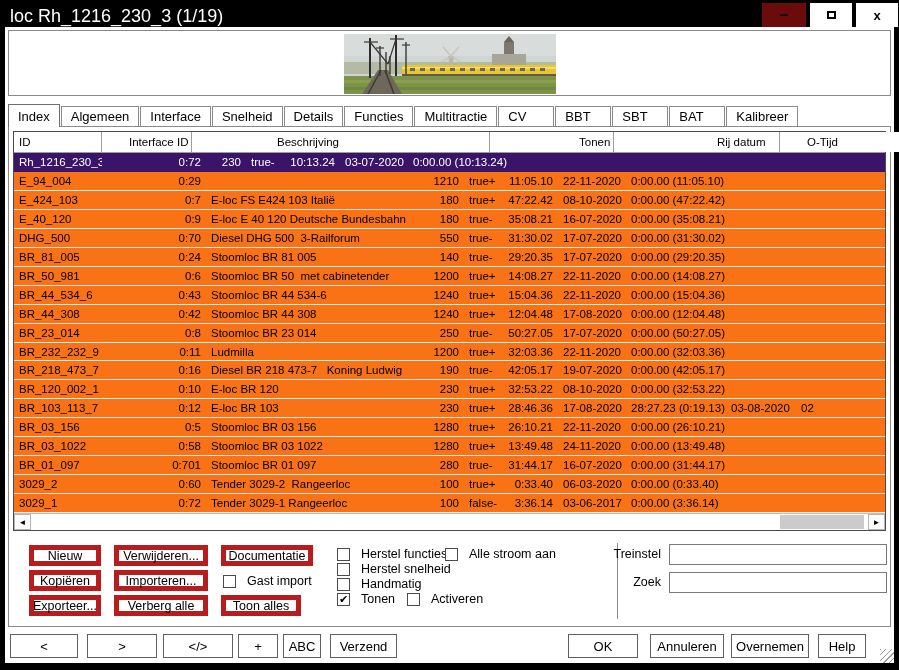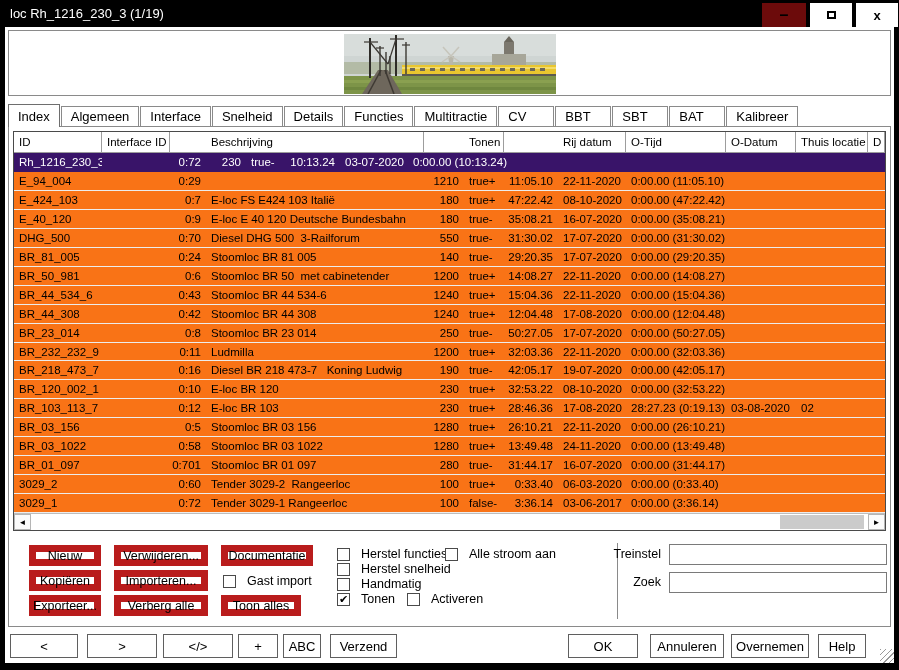--- a/index.html
+++ b/index.html
@@ -3,21 +3,21 @@
 <meta charset="utf-8">
 <style>
   * { margin:0; padding:0; box-sizing:border-box; }
   html,body { background:#222; }
   body { font-family:"Liberation Sans","DejaVu Sans",sans-serif; }
 
   .window { position:relative; width:899px; height:670px; background:#000; overflow:hidden; }
 
   
   .titlebar { position:absolute; top:0; left:0; right:0; height:27px; background:#000; color:#fff; }
-  .titlebar .title { position:absolute; left:10px; top:6px; font-size:13px; }
+  .titlebar .title { position:absolute; left:10px; top:6px; font-size:18px; }
   .winbtn { position:absolute; top:2px; height:26px; border:1px solid #000; display:flex; align-items:center; justify-content:center; }
   .btn-min { right:92px; width:46px; background:#6c0b0b; color:#000; font-weight:bold; }
   .btn-max { right:46px; width:44px; background:#fff; }
   .btn-max .sq { width:9px; height:8px; border:2px solid #000; display:block; }
   .btn-close { right:0; width:44px; background:#fff; color:#000; font-weight:bold; font-size:13px; }
 
   
   .body { position:absolute; top:27px; left:5px; right:5px; bottom:7px; background:#fff; }
 
   
@@ -29,40 +29,40 @@
   .tab { height:20px; background:#fff; border:1px solid #8a8a8a; border-bottom:none; font-size:13px; color:#000;
          padding:2px 9px 0 9px; margin-right:1px; white-space:nowrap; }
   .tab.active { height:23px; padding-top:4px; position:relative; z-index:3; margin-bottom:-1px; border-color:#6e6e6e; }
   .tab:nth-child(n+8) { min-width:56px; text-align:left; }
 
   
   .panel { position:absolute; top:99px; left:3px; right:3px; bottom:36px; border:1px solid #8a8a8a; background:#fff; z-index:2; }
 
   
   .table { position:absolute; top:4px; left:4px; right:4px; height:400px; border:1px solid #4a4a4a; display:flex; flex-direction:column; font-size:11.5px; }
-  .thead { display:flex; height:21px; flex:none; border-bottom:1px solid #9d9d9d; }
+  .thead { display:flex; height:21px; flex:none; border-bottom:1px solid #9d9d9d;gap:22px; }
   .thead .cell { border-right:1px solid #9d9d9d; display:flex; align-items:center; background:#fff; }
   .tbody { flex:1; display:flex; flex-direction:column; overflow:hidden; }
   .trow { flex:1; display:flex; border-bottom:1px solid #ececec; background:#f97316; color:#000; }
   .trow.selected { background:#391469; color:#fff; border-bottom-color:#391469; }
   .cell { flex:none; padding:0 5px; overflow:hidden; white-space:pre; display:flex; align-items:center; }
   .c0{width:88px}.c1{width:68px}.c2{width:36px;justify-content:flex-end}.c3{width:218px}
   .c4{width:40px;justify-content:flex-end}.c5{width:40px}.c6{width:54px;justify-content:flex-end}
   .c7{width:68px}.c8{width:100px}.c9{width:70px}.c10{width:72px}.c11{flex:1 1 0;min-width:0}
   .thead .c2,.thead .c4,.thead .c6 { justify-content:flex-start;margin-top:48px; }
 
   
   .hscroll { flex:none; height:17px; border-top:1px solid #bdbdbd; display:flex; background:#fff; }
   .sbtn { width:17px; height:100%; border:1px solid #b5b5b5; background:#fbfbfb; display:flex; align-items:center; justify-content:center; font-size:8px; color:#000; flex:none; }
   .strack { flex:1; position:relative; background:#fff; }
   .sthumb { position:absolute; top:1px; bottom:1px; left:89.5%; width:10%; background:#cbcbcb; }
 
   
   .controls { position:absolute; top:408px; left:4px; right:4px; bottom:0; font-size:12.5px; }
-  .pbtn { position:absolute; height:21px; background:#fff; border:7px solid #b91c1c; font-size:12.5px;
+  .pbtn { position:absolute; height:21px; background:#fff; border:5px solid #b91c1c; font-size:12.5px;
           font-family:inherit; display:flex; align-items:center; justify-content:center; color:#000; }
   .b-nieuw{left:16px;top:10px;width:72px} .b-verwijderen{left:101px;top:10px;width:94px} .b-documentatie{left:208px;top:10px;width:92px}
   .b-kopieren{left:16px;top:35px;width:72px} .b-importeren{left:101px;top:35px;width:94px}
   .b-exporteer{left:16px;top:60px;width:72px} .b-verberg{left:101px;top:60px;width:94px} .b-toon{left:208px;top:60px;width:80px}
 
   .cbrow { position:absolute; display:flex; align-items:center; gap:11px; white-space:nowrap; }
   .checkbox { width:13px; height:13px; border:1px solid #4a4a4a; background:#fff; flex:none;
               display:flex; align-items:center; justify-content:center; font-size:11px; line-height:11px; color:#000; }
   .cb-gast{left:210px;top:39px} .cb-hf{left:324px;top:12px} .cb-asa{left:432px;top:12px}
   .cb-hs{left:324px;top:27px} .cb-hm{left:324px;top:42px} .cb-tonen{left:324px;top:57px} .cb-act{left:394px;top:57px}

